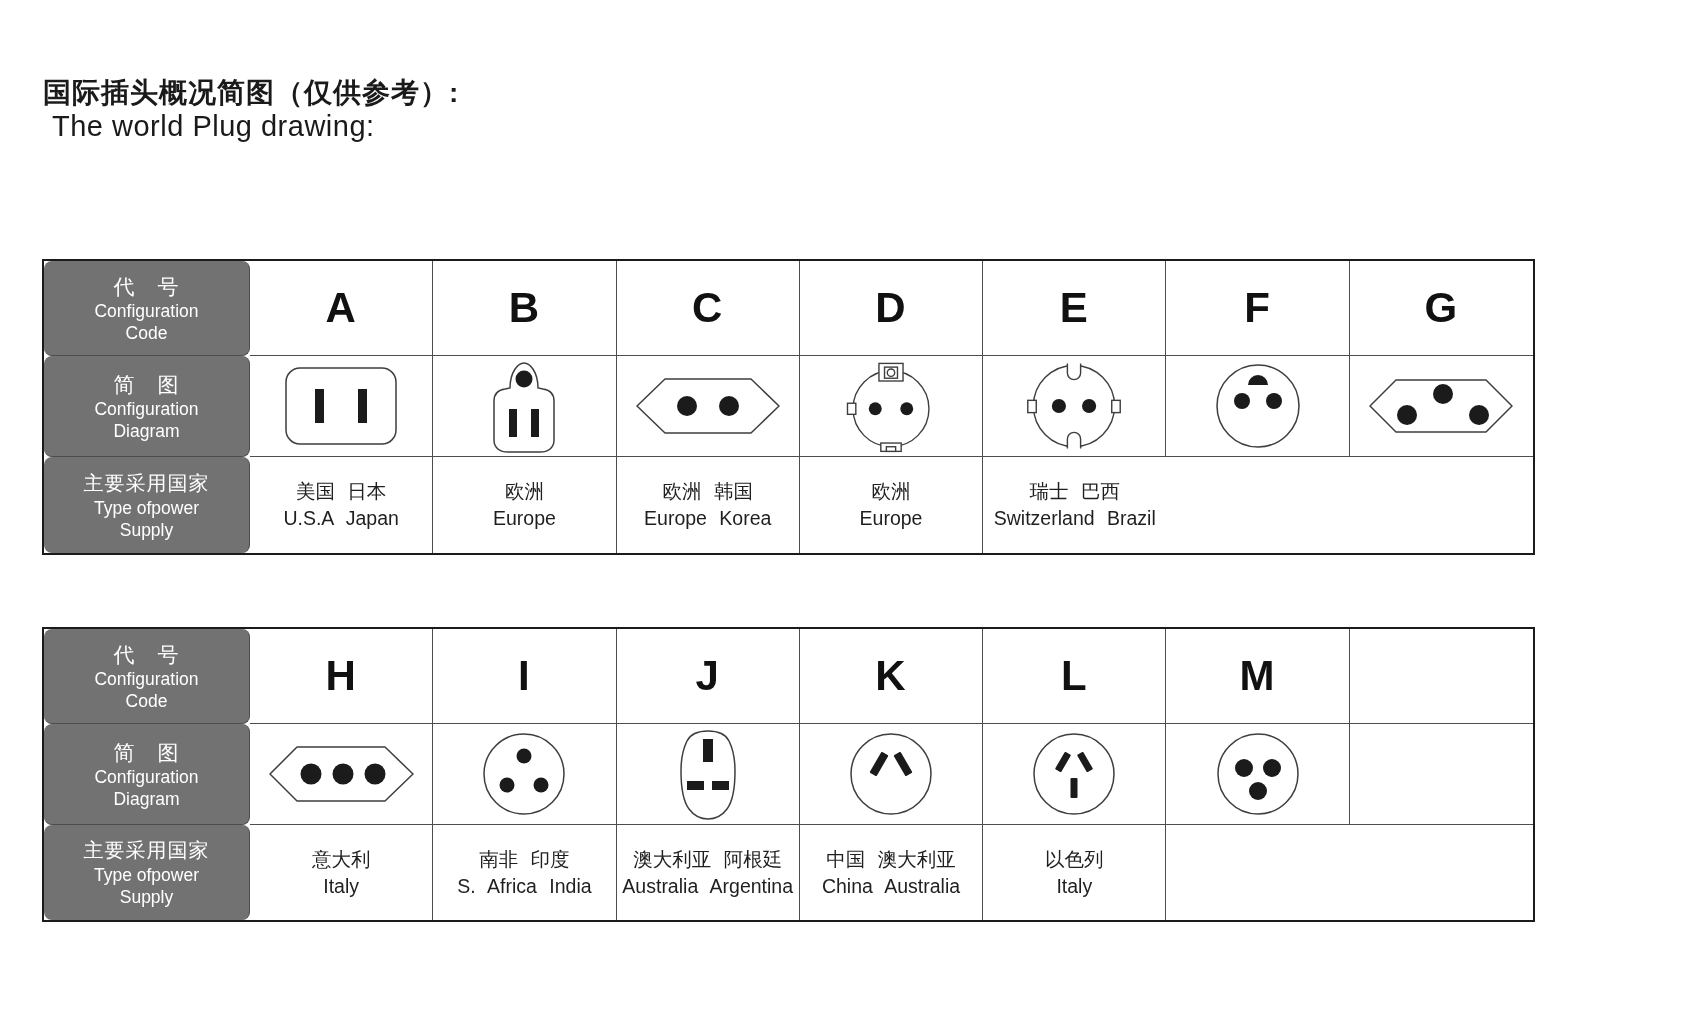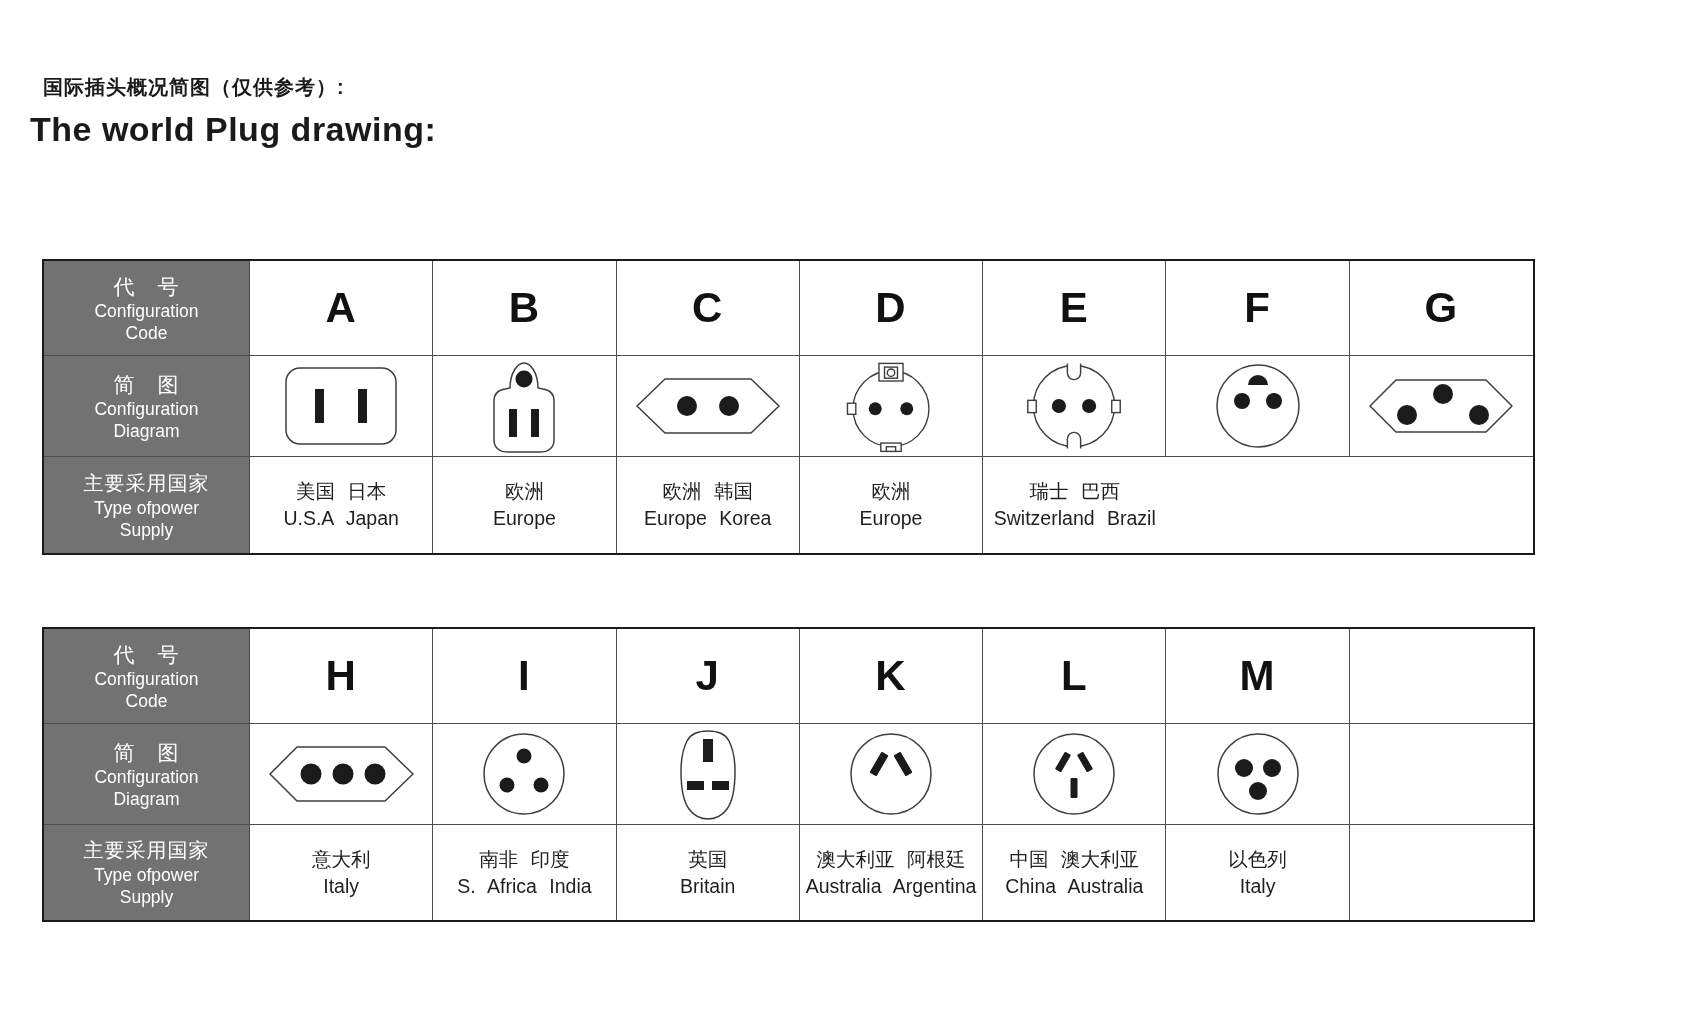--- a/index.html
+++ b/index.html
@@ -1,39 +1,39 @@
 <!DOCTYPE html>
 <html><head>
 <meta charset="utf-8">
 <style>
   html,body{margin:0;padding:0;background:#ffffff;}
   .page{
     position:relative;width:1691px;height:1035px;background:#ffffff;overflow:hidden;
     font-family:"Liberation Sans","DejaVu Sans",sans-serif;color:#1a1a1a;
   }
-  .title-zh{position:absolute;left:43px;top:74px;font-size:20px;font-weight:700;letter-spacing:1px;}
-  .title-en{position:absolute;left:30px;top:110px;font-size:34px;font-weight:700;letter-spacing:0.5px;}
+  .title-zh{position:absolute;left:43px;top:74px;font-size:28px;font-weight:700;letter-spacing:1px;}
+  .title-en{position:absolute;left:52px;top:110px;font-size:29px;font-weight:400;letter-spacing:0.5px;}
 
   .tbl{
     position:absolute;left:42px;width:1489px;
     display:grid;grid-template-columns:206px repeat(7,1fr);
     border:2px solid #1b1b1b;background:#fff;
   }
   .tbl1{top:259px;grid-template-rows:95px 101px 96px;}
   .tbl2{top:627px;grid-template-rows:95px 101px 95px;}
 
   .cell{
     display:flex;flex-direction:column;align-items:center;justify-content:center;
     border-right:1.5px solid #4d4d4d;border-bottom:1.5px solid #4d4d4d;
     overflow:hidden;text-align:center;
   }
   .cell.lc{border-right:none;}
   .cell.lr{border-bottom:none;}
 
-  .head{background:#727272;color:#ffffff;}
+  .head{background:#727272;color:#ffffff;border-radius:8px;}
   .h-zh{font-size:21px;line-height:27px;letter-spacing:1px;}
   .h-en{font-size:17.5px;line-height:22px;}
 
   .code-letter{font-size:42px;font-weight:700;color:#111;letter-spacing:1px;}
 
   .country-line{font-size:19.5px;line-height:27px;color:#1f1f1f;word-spacing:7px;white-space:pre;}
   .country-line:empty{display:none;}
 
   svg{display:block;}
   .outline{fill:#ffffff;stroke:#3e3e3e;stroke-width:1.5;}
@@ -259,24 +259,20 @@
     </div>
     <div class="cell lr">
       <div class="country-line">意大利</div>
       <div class="country-line">Italy</div>
     </div>
     <div class="cell lr">
       <div class="country-line">南非 印度</div>
       <div class="country-line">S. Africa India</div>
     </div>
     <div class="cell lr">
-      <div class="country-line">英国</div>
-      <div class="country-line">Britain</div>
-    </div>
-    <div class="cell lr">
       <div class="country-line">澳大利亚 阿根廷</div>
       <div class="country-line">Australia Argentina</div>
     </div>
     <div class="cell lr">
       <div class="country-line">中国 澳大利亚</div>
       <div class="country-line">China Australia</div>
     </div>
     <div class="cell lr">
       <div class="country-line">以色列</div>
       <div class="country-line">Italy</div>

